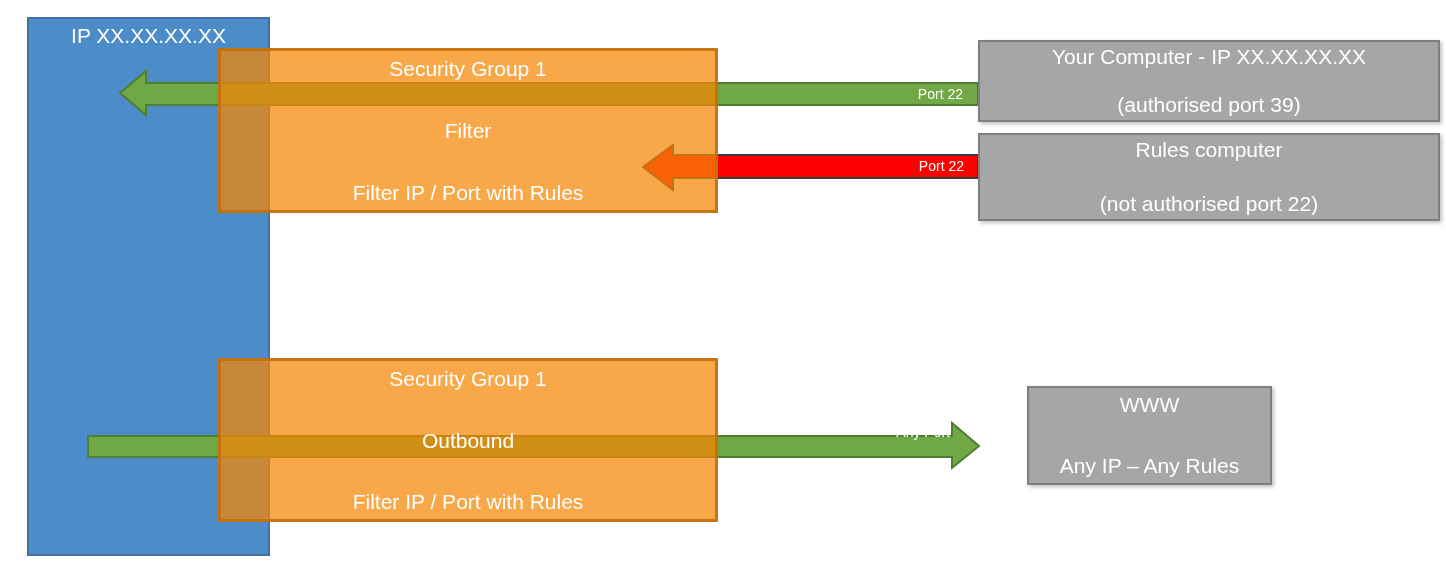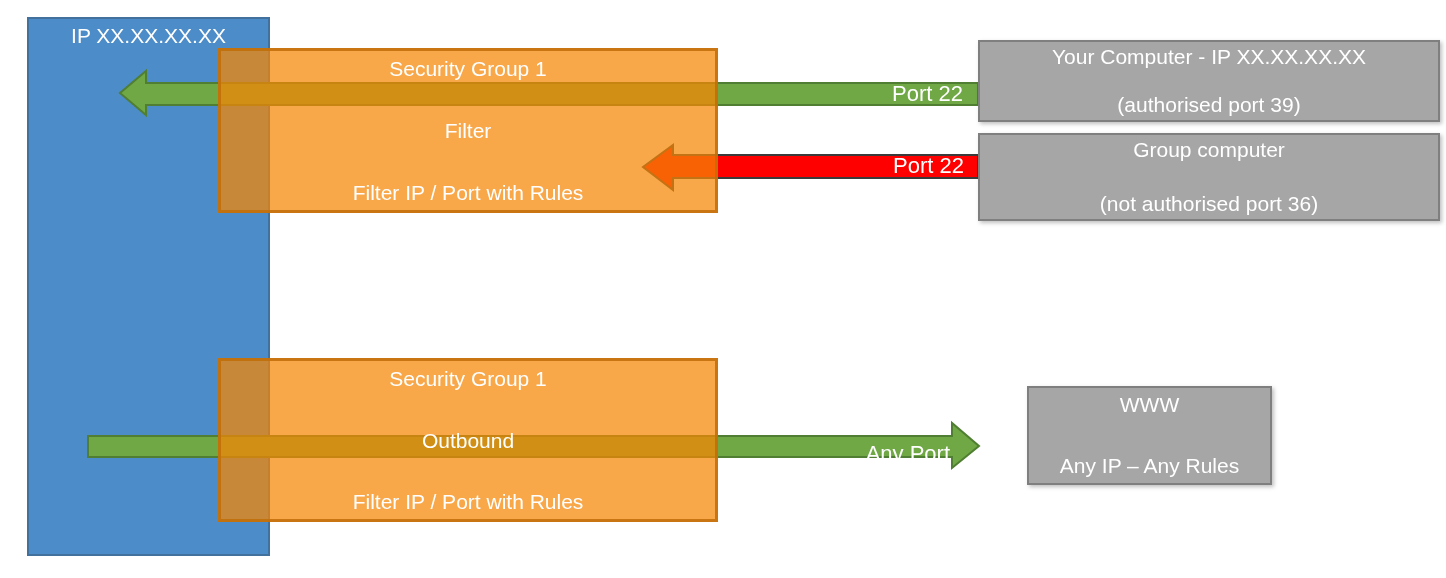--- a/index.html
+++ b/index.html
@@ -45,27 +45,27 @@
   .gray-box.other-computer{left:978px;top:133px;width:462px;height:88px;}
   .gray-box.www{left:983px;top:386px;width:245px;height:99px;line-height:34px;margin-left:44px;}
   .arrow-layer{
     position:absolute;left:0;top:0;width:1446px;height:578px;
     z-index:2;
   }
   .arrow-label{
     position:absolute;
     z-index:5;
     color:var(--text-color);
-    font-size:22px;
+    font-size:14px;
     line-height:22px;
     white-space:nowrap;
   }
   .arrow-label.inbound-allowed{right:483px;top:83px;}
   .arrow-label.inbound-blocked{right:482px;top:155px;}
-  .arrow-label.outbound{right:496px;top:443px;}
+  .arrow-label.outbound{right:496px;top:421px;}
 </style>
 </head>
 <body>
 
 <div class="canvas">
 
   <div class="box blue-box">
     <div>IP XX.XX.XX.XX</div>
   </div>
 
@@ -86,22 +86,22 @@
     <div>Outbound</div>
     <div>Filter IP / Port with Rules</div>
   </div>
 
   <div class="box gray-box your-computer">
     <div>Your Computer - IP XX.XX.XX.XX</div>
     <div>(authorised port 39)</div>
   </div>
 
   <div class="box gray-box other-computer">
-    <div>Group computer</div>
-    <div>(not authorised port 36)</div>
+    <div>Rules computer</div>
+    <div>(not authorised port 22)</div>
   </div>
 
   <div class="box gray-box www">
     <div>WWW</div>
     <div>Any IP – Any Rules</div>
   </div>
 
   <div class="arrow-label inbound-allowed">Port 22</div>
   <div class="arrow-label inbound-blocked">Port 22</div>
   <div class="arrow-label outbound">Any Port</div>

